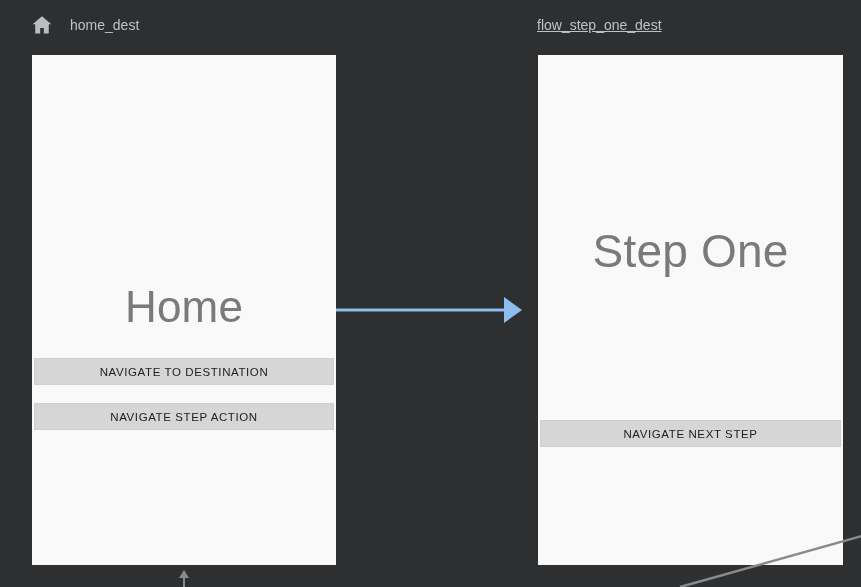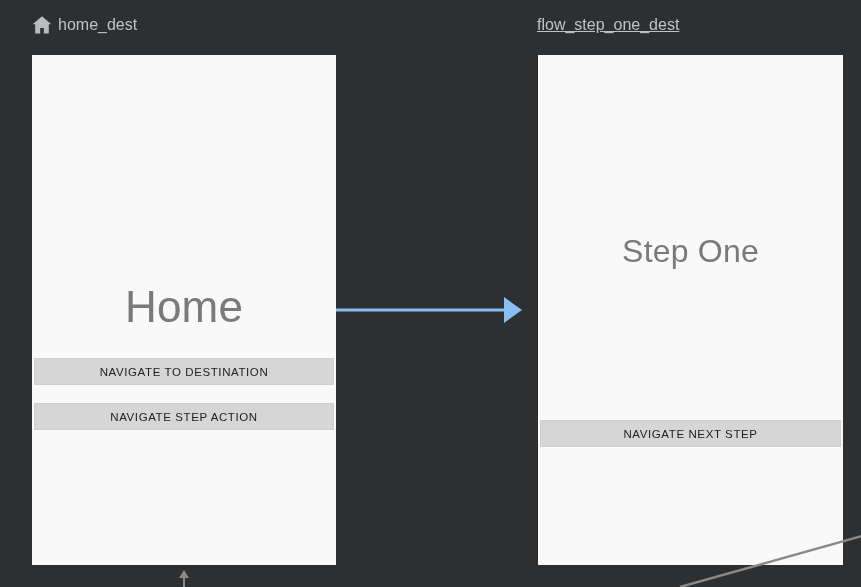--- a/index.html
+++ b/index.html
@@ -20,24 +20,24 @@
     position: absolute;
     inset: 0;
     background: #2d2f31;
   }
 
   
   .dest-header {
     position: absolute;
     display: flex;
     align-items: center;
-    gap: 4px;
+    gap: 16px;
     height: 28px;
     color: #bfc3c7;
-    font-size: 16px;
+    font-size: 14px;
     font-weight: 400;
     line-height: 28px;
     white-space: nowrap;
   }
   #header-home { left: 30px; top: 11px; }
   #header-flow { left: 537px; top: 11px; text-decoration: underline; }
 
   .home-icon {
     width: 24px;
     height: 24px;
@@ -81,21 +81,21 @@
     font-weight: 400;
     letter-spacing: 0.2px;
   }
   #home-title {
     top: 222px;
     font-size: 44px;
     line-height: 60px;
   }
   #flow-title {
     top: 166px;
-    font-size: 32px;
+    font-size: 46px;
     line-height: 60px;
   }
 
   .mat-button {
     position: absolute;
     background: #d6d6d6;
     border: 1px solid #cfcfcf;
     border-radius: 0;
     color: #212121;
     font-size: 11.5px;

